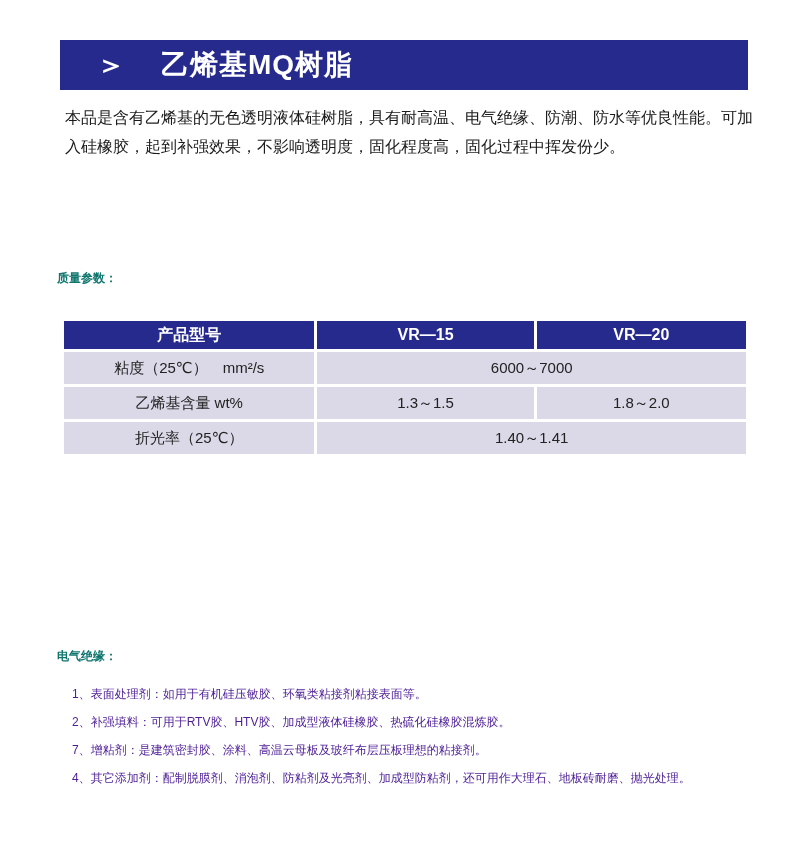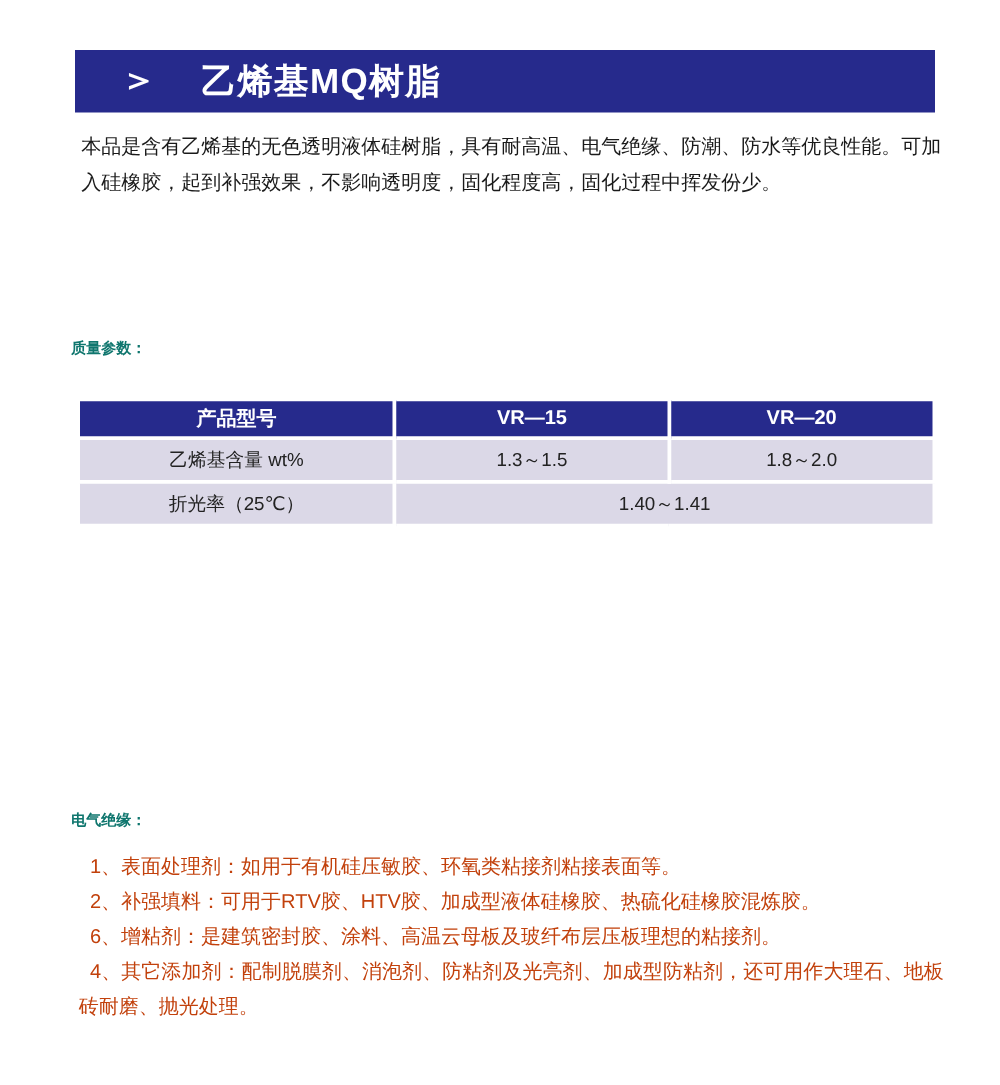--- a/index.html
+++ b/index.html
@@ -62,21 +62,21 @@
   table.params tbody td {
     background: #dbd8e7; color: #222222;
     font-size: 15px; height: 35px;
     font-weight: normal;
   }
 
   
   .apps {
     position: absolute; left: 63px; top: 680px;
     width: 692px;
-    font-size: 16px; color: #c2410c;
+    font-size: 12px; color: #4c1d95;
   }
   .apps .app-item {
     line-height: 28px;
     text-indent: 9px;
     text-align: justify;
   }
 </style>
 </head>
 <body>
 
@@ -99,33 +99,37 @@
     </colgroup>
     <thead>
       <tr class="hrow2">
         <th>产品型号</th>
         <th>VR—15</th>
         <th>VR—20</th>
       </tr>
     </thead>
     <tbody>
       <tr>
+        <td>粘度（25℃）　mm²/s</td>
+        <td colspan="2">6000～7000</td>
+      </tr>
+      <tr>
         <td>乙烯基含量 wt%</td>
         <td>1.3～1.5</td>
         <td>1.8～2.0</td>
       </tr>
       <tr>
         <td>折光率（25℃）</td>
         <td colspan="2">1.40～1.41</td>
       </tr>
     </tbody>
   </table>
 
   <h2 class="section-label market">电气绝缘：</h2>
 
   <div class="apps">
     <div class="app-item">1、表面处理剂：如用于有机硅压敏胶、环氧类粘接剂粘接表面等。</div>
     <div class="app-item">2、补强填料：可用于RTV胶、HTV胶、加成型液体硅橡胶、热硫化硅橡胶混炼胶。</div>
-    <div class="app-item">6、增粘剂：是建筑密封胶、涂料、高温云母板及玻纤布层压板理想的粘接剂。</div>
+    <div class="app-item">7、增粘剂：是建筑密封胶、涂料、高温云母板及玻纤布层压板理想的粘接剂。</div>
     <div class="app-item">4、其它添加剂：配制脱膜剂、消泡剂、防粘剂及光亮剂、加成型防粘剂，还可用作大理石、地板砖耐磨、抛光处理。</div>
   </div>
 
 </div>
 
 </body></html>

